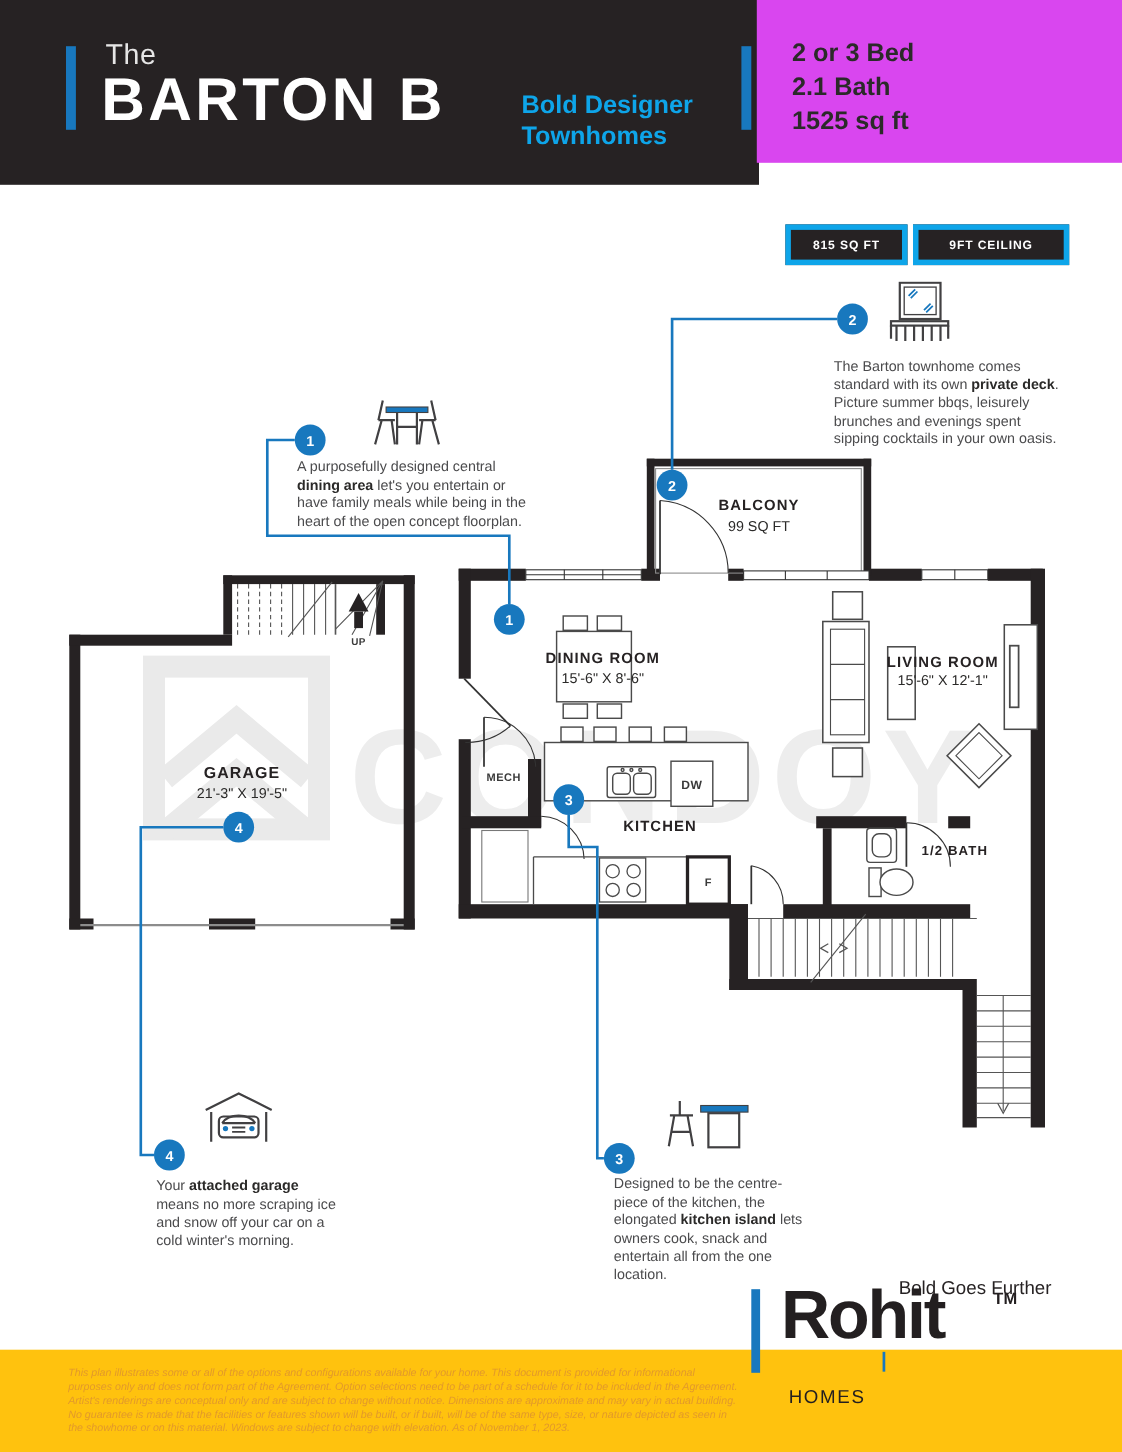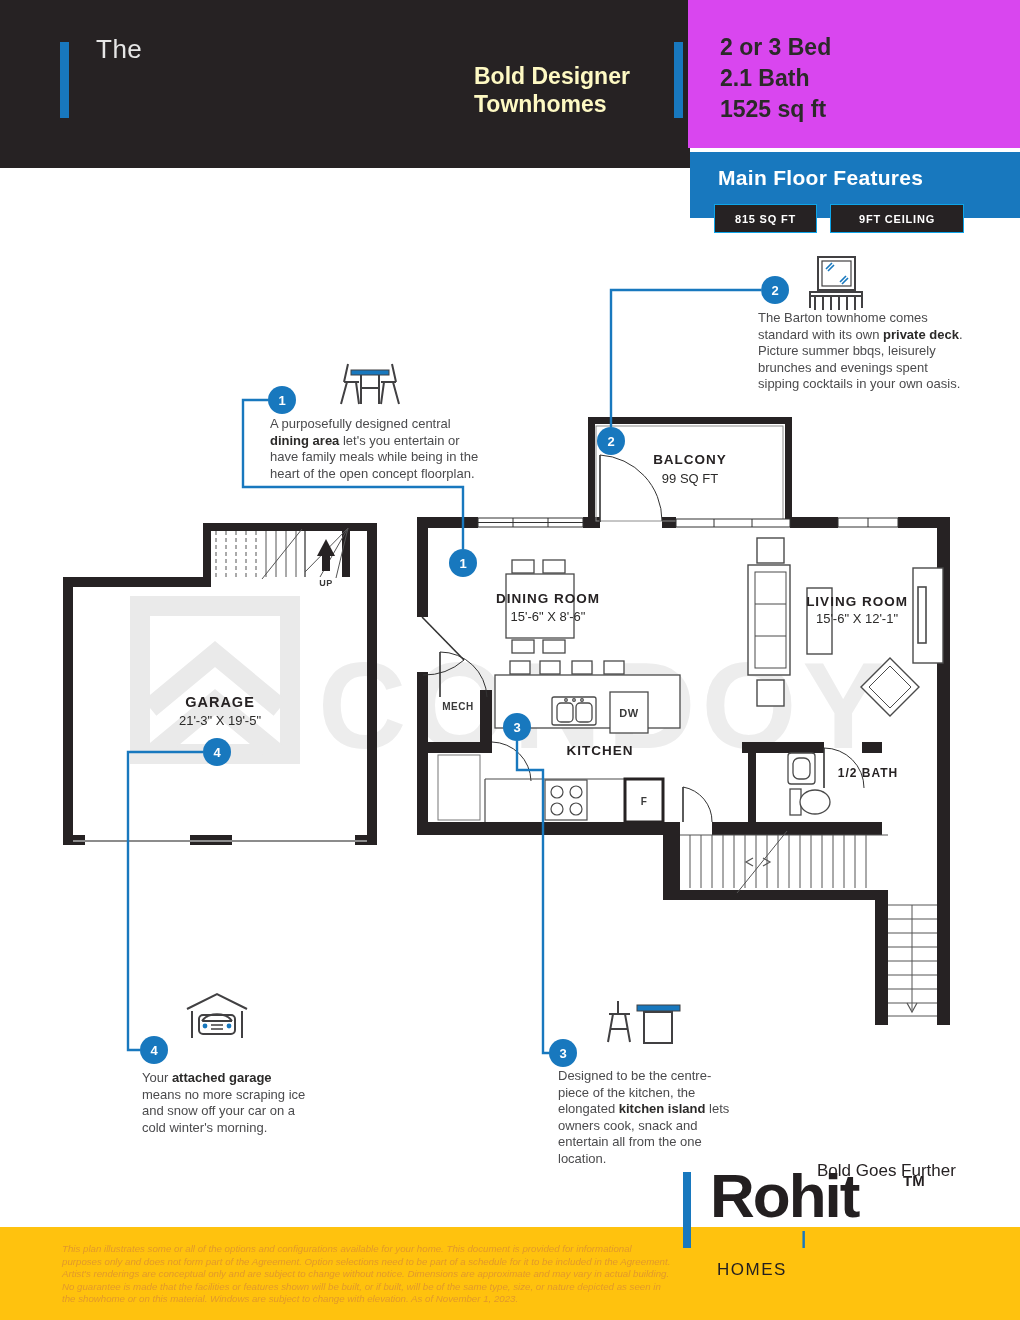--- a/index.html
+++ b/index.html
@@ -6,28 +6,28 @@
   body{width:1020px;height:1320px;position:relative;background:#ffffff;
        font-family:"Liberation Sans", sans-serif;overflow:hidden;}
   .abs{position:absolute;}
   .page{position:absolute;left:0;top:0;width:1020px;height:1320px;background:#fff;}
 
   
   .hdr-black{left:0;top:0;width:690px;height:168px;background:#262223;}
   .accent-bar{width:9px;height:76px;background:#1878BE;}
   .hdr-the{left:96px;top:34px;font-size:26px;color:#e6e6e6;font-weight:400;letter-spacing:.5px;}
   .hdr-title{left:92px;top:58px;font-size:55px;color:#ffffff;font-weight:700;letter-spacing:3px;}
-  .hdr-sub{left:474px;top:62px;font-size:23px;color:#fef9c3;font-weight:700;line-height:28px;}
+  .hdr-sub{left:474px;top:81px;font-size:23px;color:#0ea5e9;font-weight:700;line-height:28px;}
 
   .spec-box{left:688px;top:0;width:332px;height:148px;background:#d946ef;}
   .spec-text{left:32px;top:32px;font-size:23px;font-weight:700;color:#2b2a29;line-height:31px;}
 
   .feat-box{left:690px;top:152px;width:330px;height:66px;background:#1878BE;}
   .feat-title{left:28px;top:14px;font-size:21px;font-weight:700;color:#ffffff;letter-spacing:.3px;}
-  .badge{top:204px;height:27px;background:#262223;border:1px solid #0ea5e9;color:#fff;
+  .badge{top:204px;height:27px;background:#262223;border:5px solid #0ea5e9;color:#fff;
          font-size:11px;font-weight:700;letter-spacing:.8px;display:flex;align-items:center;justify-content:center;}
   .badge1{left:714px;width:101px;}
   .badge2{left:830px;width:132px;}
 
   
   .co-text{font-size:13px;color:#4b4b4d;line-height:16.5px;}
   .co-text .b{font-weight:700;color:#2b2a29;}
 
   
   .footer{left:0;top:1227px;width:1020px;height:93px;background:#FFC20E;}
@@ -50,37 +50,35 @@
 </style>
 </head>
 <body>
 
 <div class="page">
 
   <div class="abs hdr-black">
     <div class="abs accent-bar" style="left:60px;top:42px;"></div>
     <div class="abs accent-bar" style="left:674px;top:42px;"></div>
     <div class="abs hdr-the">The</div>
+    <div class="abs hdr-title">BARTON B</div>
     <div class="abs hdr-sub">
       <div>Bold Designer</div>
       <div>Townhomes</div>
     </div>
   </div>
 
   <div class="abs spec-box">
     <div class="abs spec-text">
       <div>2 or 3 Bed</div>
       <div>2.1 Bath</div>
       <div>1525 sq ft</div>
     </div>
   </div>
 
-  <div class="abs feat-box">
-    <div class="abs feat-title">Main Floor Features</div>
-  </div>
   <div class="abs badge badge1">815 SQ FT</div>
   <div class="abs badge badge2">9FT CEILING</div>
 
   <svg class="abs" style="left:0;top:240px;" width="1020" height="840" viewBox="0 240 1020 840">
 
     <g stroke="#eaeaea" stroke-width="20" fill="none">
       <rect x="140" y="606" width="150" height="148"></rect>
       <path d="M150,708 L215,654 L280,708"></path>
       <path d="M150,756 L215,702 L280,756"></path>
     </g>
@@ -352,21 +350,21 @@
       <path d="M6,19 V46 M56,19 V46"></path>
       <rect x="13" y="23" width="36" height="19" rx="4"></rect>
       <path d="M16,29 C22,20 40,20 46,29 M16,29 H46"></path>
       <path d="M25,33 H37 M25,37 H37" stroke-width="1.6"></path>
     </g>
     <circle cx="19" cy="34" r="2.4" fill="#1878BE"></circle>
     <circle cx="43" cy="34" r="2.4" fill="#1878BE"></circle>
   </svg>
 
   <div class="abs co-text" style="left:270px;top:416px;width:220px;"><span>A purposefully designed central </span><span class="b">dining area</span><span> let's you entertain or have family meals while being in the heart of the open concept floorplan.</span></div>
-  <div class="abs co-text" style="left:758px;top:310px;width:212px;"><span>The Barton townhome comes standard with its own </span><span class="b">private deck</span><span>. Picture summer bbqs, leisurely brunches and evenings spent sipping cocktails in your own oasis.</span></div>
+  <div class="abs co-text" style="left:758px;top:325px;width:212px;"><span>The Barton townhome comes standard with its own </span><span class="b">private deck</span><span>. Picture summer bbqs, leisurely brunches and evenings spent sipping cocktails in your own oasis.</span></div>
   <div class="abs co-text" style="left:558px;top:1068px;width:172px;"><span>Designed to be the centre-piece of the kitchen, the elongated </span><span class="b">kitchen island</span><span> lets owners cook, snack and entertain all from the one location.</span></div>
   <div class="abs co-text" style="left:142px;top:1070px;width:172px;"><span>Your </span><span class="b">attached garage</span><span> means no more scraping ice and snow off your car on a cold winter's morning.</span></div>
 
   <div class="abs footer"></div>
   <div class="abs disclaimer">This plan illustrates some or all of the options and configurations available for your home. This document is provided for informational purposes only and does not form part of the Agreement. Option selections need to be part of a schedule for it to be included in the Agreement. Artist's renderings are conceptual only and are subject to change without notice. Dimensions are approximate and may vary in actual building. No guarantee is made that the facilities or features shown will be built, or if built, will be of the same type, size, or nature depicted as seen in the showhome or on this material. Windows are subject to change with elevation. As of November 1, 2023.</div>
 
   <div class="abs logo-bar"></div>
   <div class="abs logo-word">Rohit</div>
   <div class="abs logo-tm">TM</div>
   <div class="abs logo-homes">HOMES</div>

